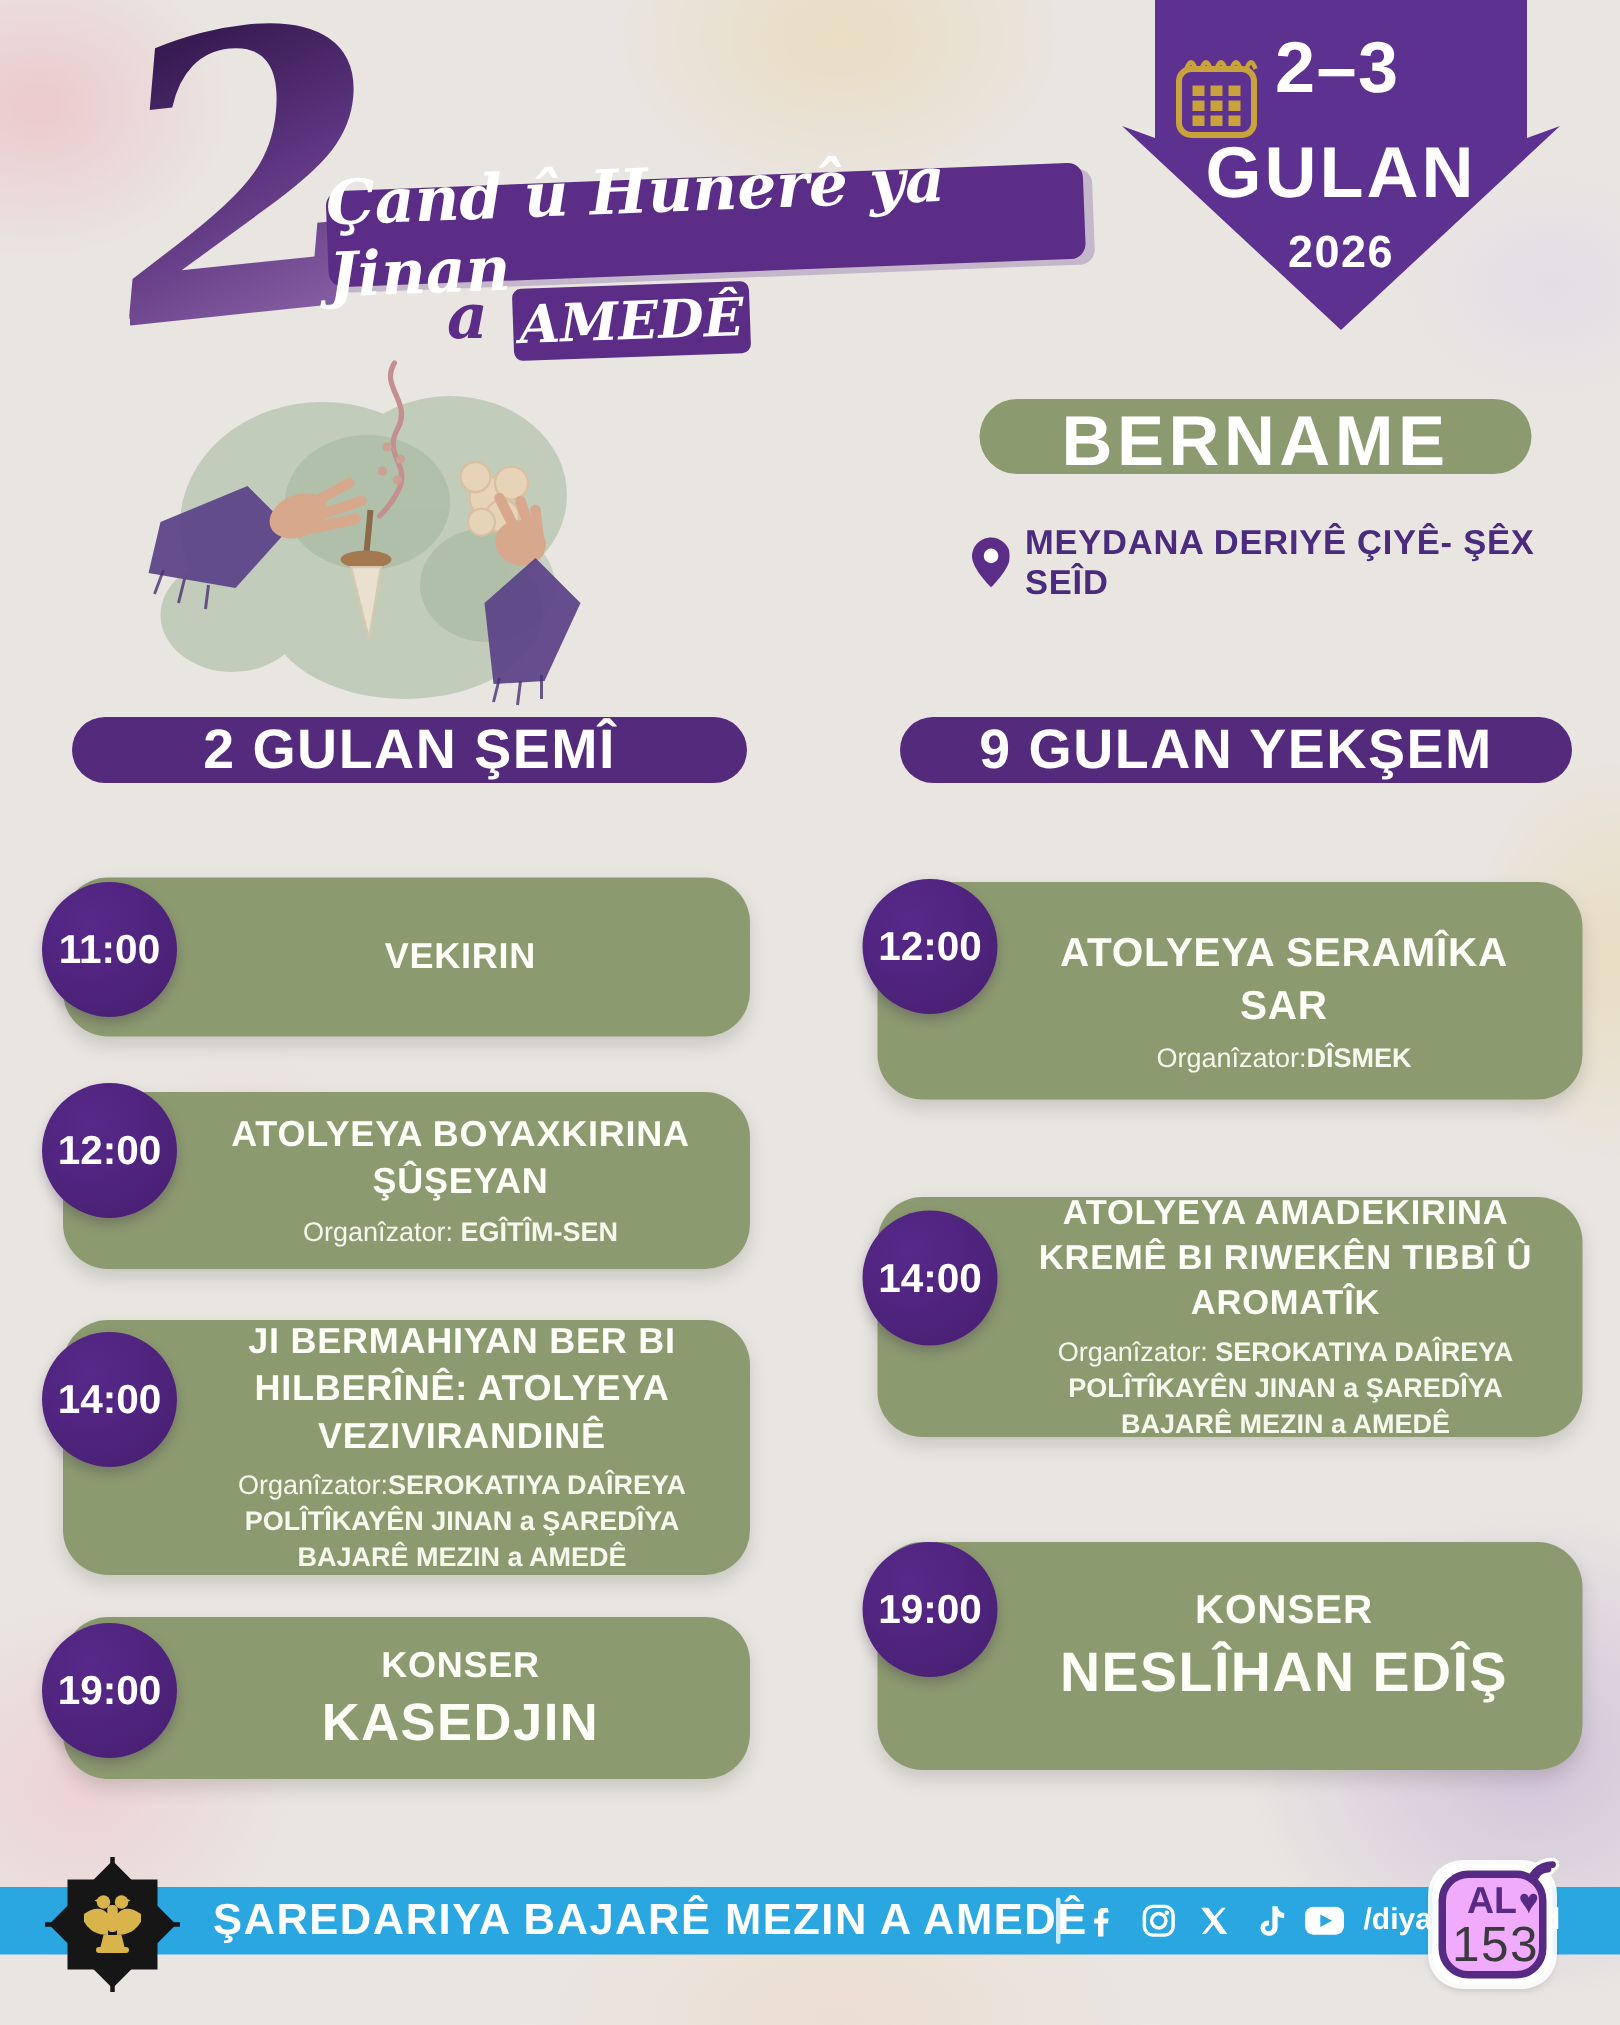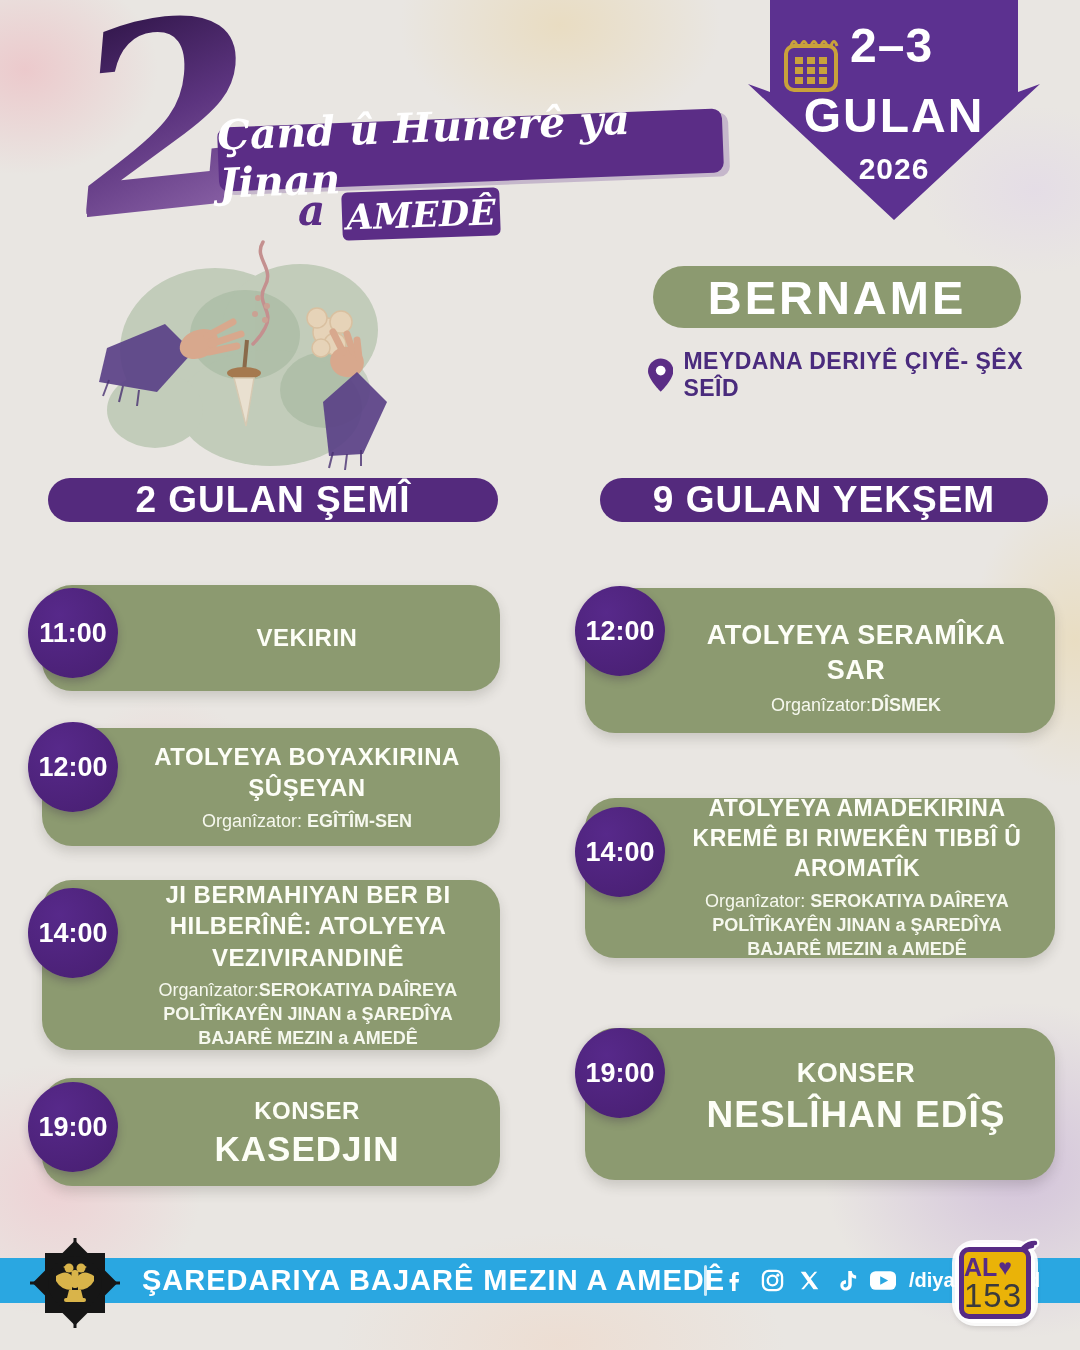--- a/index.html
+++ b/index.html
@@ -42,22 +42,22 @@
   }
   .city-box span{font-size:35px;color:#fff;}
   
   .ribbon{left:748px;top:0;width:292px;height:222px;}
   .ribbon-content{left:748px;top:0;width:292px;height:222px;color:#fff;}
   .ribbon-days{position:absolute;left:102px;top:18px;font-size:48px;font-weight:bold;letter-spacing:1px;}
   .ribbon-month{position:absolute;left:0;top:88px;width:100%;text-align:center;font-size:48px;font-weight:bold;letter-spacing:2px;}
   .ribbon-year{position:absolute;left:0;top:152px;width:100%;text-align:center;font-size:30px;font-weight:bold;letter-spacing:1px;}
   
   .bername{
-    left:653px;top:266px;width:368px;height:62px;background:#8c9a70;border-radius:33px;
-    display:flex;align-items:center;justify-content:center;
+    left:653px;top:266px;width:368px;height:50px;background:#8c9a70;border-radius:33px;
+    display:flex;align-items:flex-start;justify-content:center;
   }
   .bername span{font-size:47px;font-weight:bold;color:#fff;letter-spacing:3px;}
   .location{left:648px;top:348px;width:400px;display:flex;align-items:center;justify-content:center;gap:10px;}
   .location .loc-text{font-size:23px;font-weight:bold;color:#4a2b7d;letter-spacing:.5px;}
   
   .day-pill{
     background:#542a7d;border-radius:28px;height:44px;display:flex;align-items:center;justify-content:center;
   }
   .day-pill span{color:#fff;font-size:37px;font-weight:bold;letter-spacing:1px;}
   
@@ -88,22 +88,22 @@
     font-size:29px;font-weight:bold;color:#fff;letter-spacing:1px;}
   .foot-divider{left:704px;top:1265px;width:3px;height:31px;background:rgba(255,255,255,.75);border-radius:2px;}
   .social-row{left:722px;top:1258px;height:45px;display:flex;align-items:center;gap:11px;}
   .social-row .sicon{width:26px;height:26px;display:flex;align-items:center;justify-content:center;}
   .handle{font-size:20px;font-weight:bold;color:#fff;margin-left:2px;}
   .alo{
     left:955px;top:1243px;width:80px;height:80px;background:#fff;border-radius:20px;
     box-shadow:0 0 0 3px rgba(255,255,255,.9), 0 3px 6px rgba(0,0,0,.2);
   }
   .alo-inner{
-    position:absolute;inset:4px;border:5px solid #572b84;border-radius:10px;
-    display:flex;flex-direction:column;align-items:flex-start;justify-content:center;background:#eab308;
+    position:absolute;inset:4px;border:5px solid #572b84;border-radius:20px;
+    display:flex;flex-direction:column;align-items:flex-end;justify-content:center;background:#f0abfc;
   }
   .alo-l1{font-size:25px;font-weight:bold;color:#572b84;line-height:1;display:flex;align-items:center;}
   .alo-heart{font-size:23px;margin-left:1px;}
   .alo-l2{font-size:33px;font-weight:normal;color:#3a3a3c;line-height:.95;letter-spacing:1px;}
   .alo-waves{position:absolute;top:-14px;right:-14px;}
 </style>
 </head>
 <body>
 
 <div id="poster">

